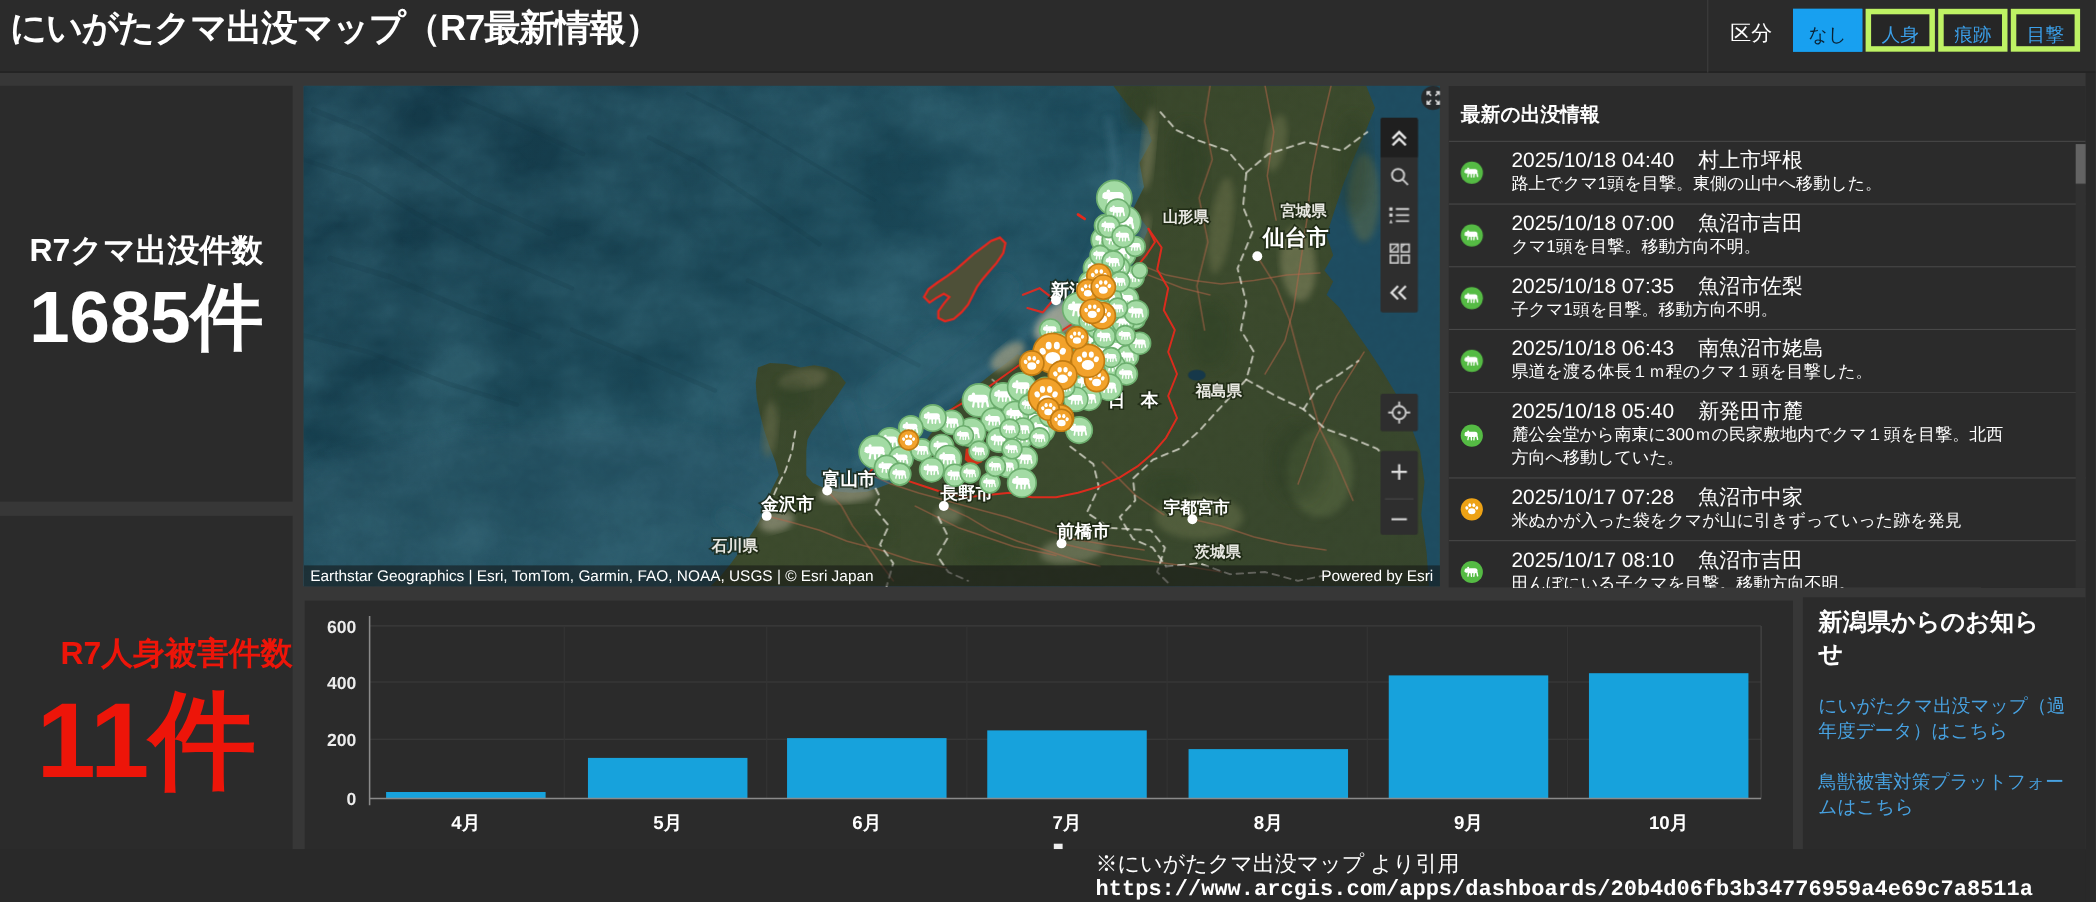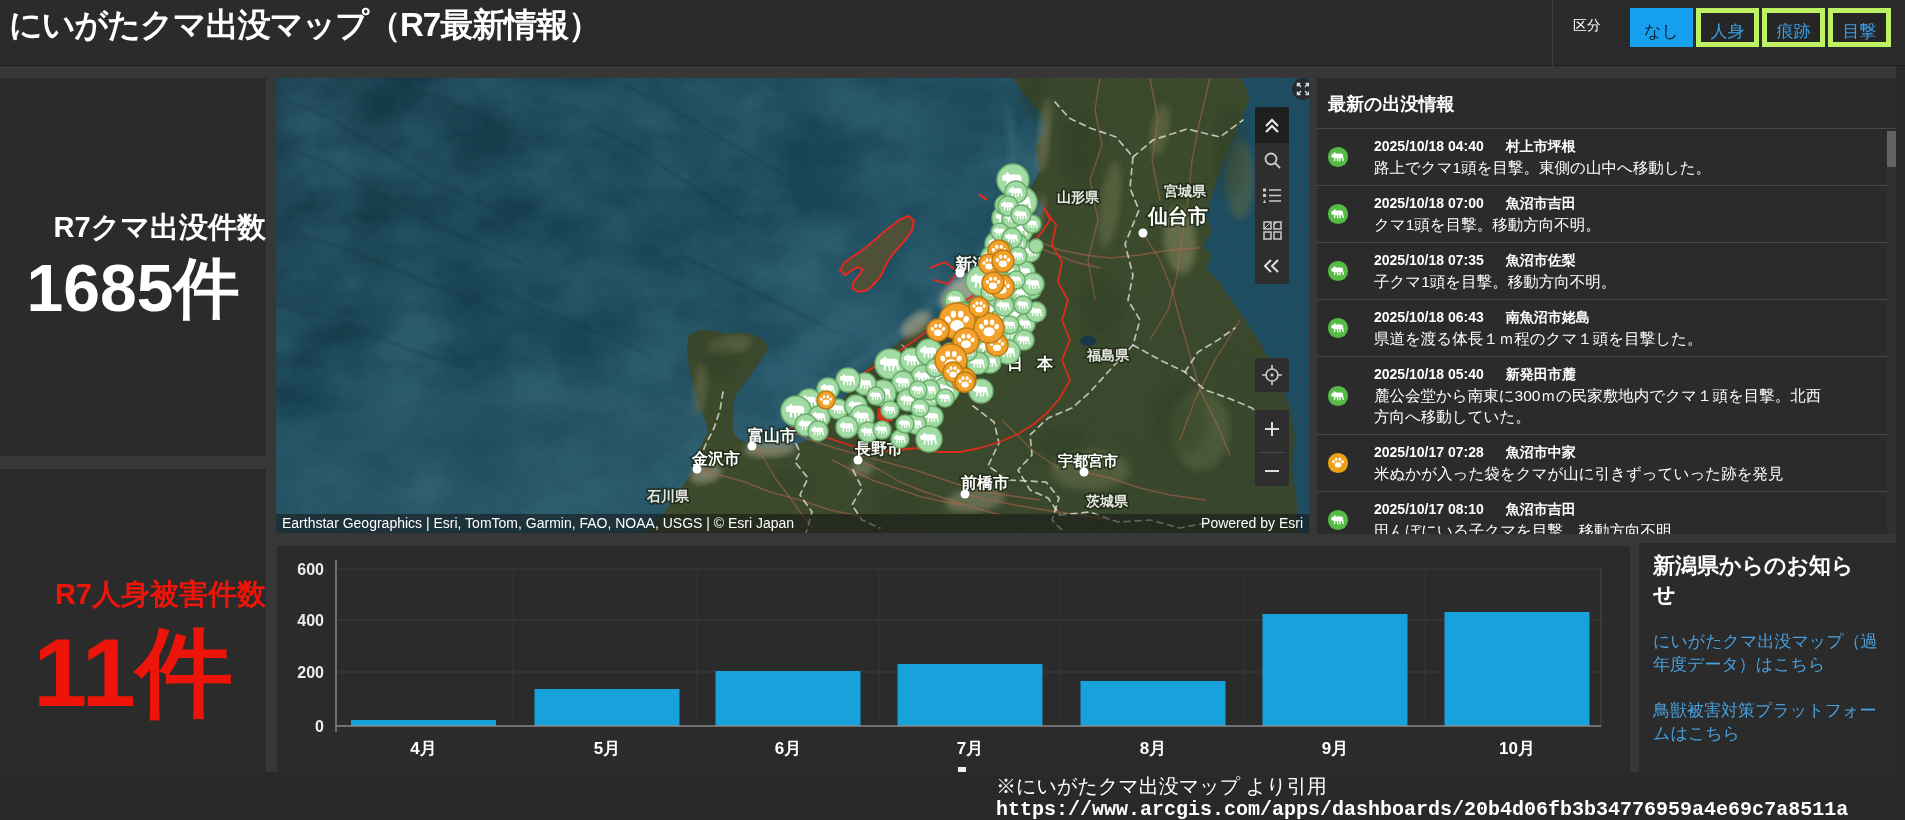--- a/index.html
+++ b/index.html
@@ -3,40 +3,40 @@
 <meta charset="utf-8">
 <style>
   * { margin:0; padding:0; box-sizing:border-box; }
   html,body { width:1905px; height:820px; overflow:hidden; background:#373737;
     font-family:"Liberation Sans", sans-serif; }
   .hdr { position:absolute; left:0; top:0; width:1905px; height:66px; background:#2b2b2b;
     border-bottom:1px solid #1e1e1e; }
   .hdr h1 { position:absolute; left:9px; top:3px; font-size:33px; font-weight:bold;
     color:#fff; letter-spacing:-1px; }
   .hdr .sep { position:absolute; left:1552px; top:0; width:1px; height:66px; background:#3d3d3d; }
-  .kubun { position:absolute; left:1573px; top:17px; color:#fff; font-size:14px; }
+  .kubun { position:absolute; left:1573px; top:17px; color:#fff; font-size:19px; }
   .btn { position:absolute; top:8px; height:39px; width:63px; text-align:center; line-height:37px;
     font-size:17px; border:5px solid #bef264; color:#3ba0ea; background:#262626; }
   .btn.on { background:#18a0f0; color:#0b2233; border-color:#18a0f0; }
   .panel { position:absolute; background:#2b2b2b; }
   #pA { left:0; top:78px; width:266px; height:378px; }
   #pB { left:0; top:469px; width:266px; height:303px; }
-  #pA .lab { position:absolute; top:130px; width:100%; text-align:right; color:#fff; font-size:29px; font-weight:bold;}
+  #pA .lab { position:absolute; top:130px; width:100%; text-align:center; color:#fff; font-size:29px; font-weight:bold;}
   #pA .num { position:absolute; top:166px; width:100%; text-align:center; color:#fff; font-size:66px; font-weight:bold; }
   #pB .lab { position:absolute; top:106px; width:100%; text-align:right; color:#ed1509; font-size:29px; font-weight:bold;}
   #pB .num { position:absolute; top:140px; width:100%; text-align:center; color:#ed1509; font-size:97px; font-weight:bold; }
   #map { left:276px; top:78px; width:1033px; height:455px; overflow:hidden; background:#1d4a5a; }
   #attrib { position:absolute; left:0; bottom:0; width:100%; height:19px; background:rgba(20,20,20,.55);
     color:#fff; font-size:14px; line-height:19px; }
   #attrib .l { position:absolute; left:6px; }
   #attrib .r { position:absolute; right:6px; }
   #list { left:1317px; top:78px; width:579px; height:456px; overflow:hidden; }
   #list h2 { color:#fff; font-size:18px; font-weight:bold; padding:14px 0 0 11px; height:50px; }
   .li { position:relative; border-top:1px solid #484848; padding:7px 10px 7px 57px; color:#fff; }
-  .li .d { font-size:14px; font-weight:bold; line-height:21px; }
+  .li .d { font-size:19px; font-weight:normal; line-height:21px; }
   .li .t { font-size:15.5px; line-height:21px; }
   .ic { position:absolute; left:10px; top:50%; margin-top:-11px; width:22px; height:22px; }
   #sb { position:absolute; right:0px; top:53px; width:9px; height:403px; background:#313131; }
   #sbt { position:absolute; right:0; top:0; width:9px; height:36px; background:#636363; }
   #chart { left:277px; top:546px; width:1353px; height:226px;font-weight:bold; }
   #notice { left:1639px; top:543px; width:257px; height:229px; padding:8px 14px; }
   #notice h2 { color:#fff; font-size:22px; font-weight:bold; line-height:29px; }
   #notice a { color:#47a1e0; font-size:17px; line-height:23px; text-decoration:none; display:block; }
   #cite { position:absolute; left:996px; top:774px; color:#fff; }
   #cite .c1 { font-size:20px; line-height:25px; }

